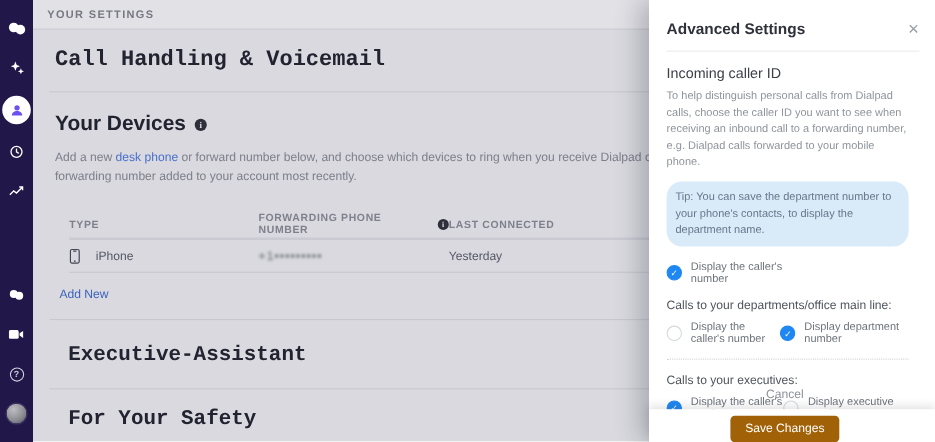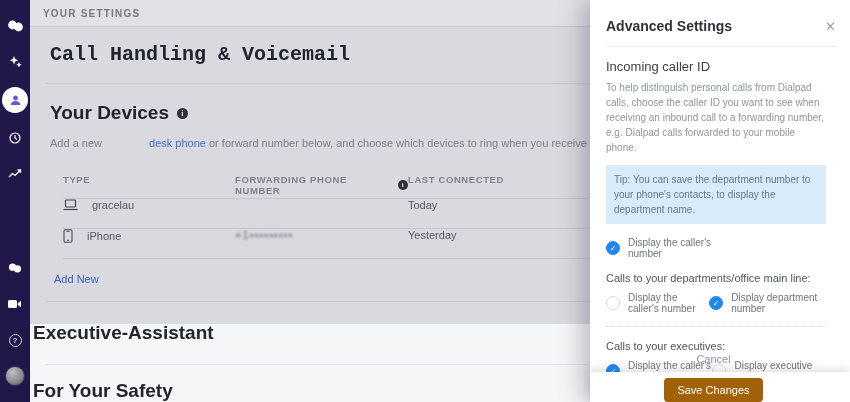--- a/index.html
+++ b/index.html
@@ -14,58 +14,58 @@
               color:#ffffff; font-size:12px; }
   .rail-btn svg { display:block; }
   .rail-active { width:26px; height:26px; background:#ffffff; border-radius:50%; }
   .help-ring { width:13px; height:13px; border:1.3px solid #cfd0dd; border-radius:50%; color:#cfd0dd;
                font-size:8px; font-weight:bold; display:flex; align-items:center; justify-content:center; }
   .avatar { width:20px; height:20px; border-radius:50%;
             background:radial-gradient(circle at 35% 30%, #bdbdc2 0%, #8d8d94 55%, #55555e 100%);
             border:1px solid #3a3361; }
 
   
-  .main { position:absolute; left:30px; top:0; right:0; height:324px; background:#f5f6f7; }
+  .main { position:absolute; left:30px; top:0; right:0; height:401px; background:#f5f6f7; }
   .topbar { height:27px; background:#ffffff; border-bottom:1px solid #e3e4e7;
             display:flex; align-items:center; padding-left:13px; }
   .topbar-label { font-size:10px; letter-spacing:1.2px; color:#84878d; font-weight:bold; }
   .page-title { font-size:20px; font-weight:bold; color:#23252e; margin:16px 0 17px 20px;font-family:Liberation Mono, monospace; }
   .hdiv { border-top:1px solid #e2e3e6; margin-left:15px; }
   .sec-head { display:flex; align-items:center; gap:8px; margin:18px 0 10px 20px; }
   .sec-title { font-size:19px; font-weight:bold; color:#23252e; }
   .info-dot { width:11px; height:11px; border-radius:50%; background:#32333c; color:#fff; font-size:8px;
               font-weight:bold; display:inline-flex; align-items:center; justify-content:center;
               font-family:"Liberation Serif", serif; }
   .desc { margin-left:20px; font-size:11px; color:#8b8f96; line-height:1.65; width:780px;
           white-space:nowrap; overflow:hidden; }
-  .desc a { color:#4f7de0; text-decoration:none;margin-left:44px; }
+  .desc a { color:#4f7de0; text-decoration:none; }
   .devices-table { margin:22px 0 0 33px; font-size:11px; color:#5e636b; }
-  .t-row { display:flex; align-items:flex-start; height:29px; }
+  .t-row { display:flex; align-items:center; height:29px; }
   .t-head { height:24px; font-size:9.5px; letter-spacing:0.6px; color:#8d9097; font-weight:bold; }
   .c1 { width:172px; display:flex; align-items:center; gap:14px; }
   .c2 { width:173px; display:flex; align-items:center; gap:5px; }
   .c3 { flex:1; }
   .row-line { border-top:1px solid #e0e1e5; margin-right:0; }
   .dev-icon { color:#4a4e57; display:flex; }
   .redacted { filter:blur(1.6px); color:#6e737b; letter-spacing:1px; font-size:11px; }
   .add-new { display:inline-block; margin:14px 0 0 24px; font-size:11px; color:#3f6fd1; text-decoration:none; }
-  .big-sec { font-size:19px; font-weight:bold; color:#23252e; margin:20px 0 20px 3px; }
+  .big-sec { font-size:19px; font-weight:bold; color:#23252e; margin:20px 0 20px 32px;font-family:Liberation Mono, monospace; }
   .scrim { position:absolute; inset:0; background:rgba(30,24,62,0.13); pointer-events:none; z-index:10; }
 
   
   .drawer { position:absolute; top:0; right:0; width:260px; height:402px; background:#ffffff; z-index:40;
             box-shadow:-8px 0 22px rgba(20,20,40,0.25); }
   .d-head { display:flex; align-items:center; justify-content:space-between; padding:18px 14px 12px 16px; }
   .d-title { font-size:14px; font-weight:bold; color:#2f323a;text-align:center; }
   .d-close { color:#9a9ea6; font-size:13px; line-height:1; cursor:pointer; }
   .d-div { border-top:1px solid #ececef; margin:0 14px 0 16px; }
   .d-body { padding:12px 24px 0 16px; }
   .d-sec-title { font-size:13px; color:#3c4049; margin-bottom:6px; }
   .d-text { font-size:10px; color:#8f949c; line-height:1.5; }
-  .tip { margin-top:10px; background:#d9eaf8; border-radius:0; padding:7px 8px; font-size:10px;
+  .tip { margin-top:10px; background:#d9eaf8; border-radius:14px; padding:7px 8px; font-size:10px;
          color:#66788c; line-height:1.5; }
   .grp { margin-top:13px; }
   .grp-label { font-size:11px; color:#4f555d; margin-bottom:8px; }
   .opt-row { display:flex; align-items:center; }
   .opt { display:flex; align-items:center; gap:8px; }
   .opt.first { width:128px; }
   .opt-label { font-size:10px; color:#6e747c; }
   .radio { width:14px; height:14px; border-radius:50%; border:1px solid #d5d9de; background:#fff; flex:none;
            display:flex; align-items:center; justify-content:center; font-size:8px; color:transparent; }
   .radio.checked { background:#1f87f2; border-color:#1f87f2; color:#ffffff; }
@@ -141,48 +141,33 @@
 
   <h1 class="page-title">Call Handling &amp; Voicemail</h1>
   <div class="hdiv"></div>
 
   <div class="sec-head">
     <span class="sec-title">Your Devices</span>
     <span class="info-dot">i</span>
   </div>
 
   <p class="desc"><span>Add a new </span><a href="#">desk phone</a><span> or forward number below, and choose which devices to ring when you receive Dialpad calls. Additionally, in the rare event of a D</span><br>
-  </p>
+  <span>forwarding number added to your account most recently.</span></p>
 
   <div class="devices-table">
     <div class="t-row t-head">
       <div class="c1">TYPE</div>
       <div class="c2">
           <span>FORWARDING PHONE NUMBER</span>
         <span class="info-dot" style="width:10px;height:10px;font-size:7px;">i</span>
         </div>
       <div class="c3">LAST CONNECTED</div>
     </div>
     <div class="row-line"></div>
 
-    <div class="t-row">
-      <div class="c1">
-        <span class="dev-icon">
-          <svg width="15" height="12" viewBox="0 0 15 12" fill="none" stroke="currentColor" stroke-width="1.2">
-              <rect x="2.5" y="1" width="10" height="7" rx="0.8"></rect>
-              <path d="M0.5 10.5h14"></path>
-            </svg>
-        </span>
-        <span>gracelau</span>
-      </div>
-      <div class="c2">
-          <span class="redacted"></span>
-        </div>
-      <div class="c3">Today</div>
-    </div>
     <div class="row-line"></div>
 
     <div class="t-row">
       <div class="c1">
         <span class="dev-icon">
           <svg width="10" height="14" viewBox="0 0 10 14" fill="none" stroke="currentColor" stroke-width="1.1">
               <rect x="1" y="0.8" width="8" height="12.4" rx="1.4"></rect>
               <path d="M3.5 2.3h3M4.2 11.4h1.6"></path>
             </svg>
         </span>

